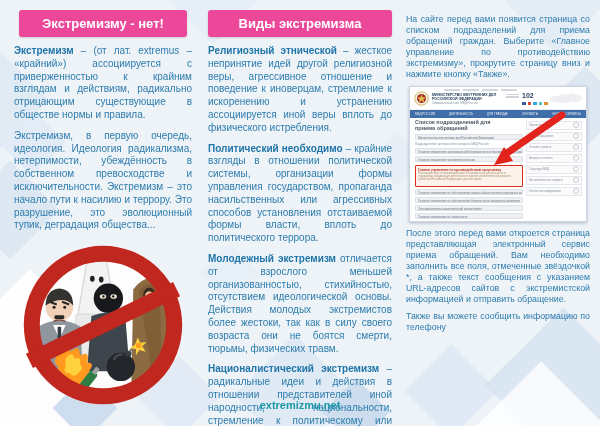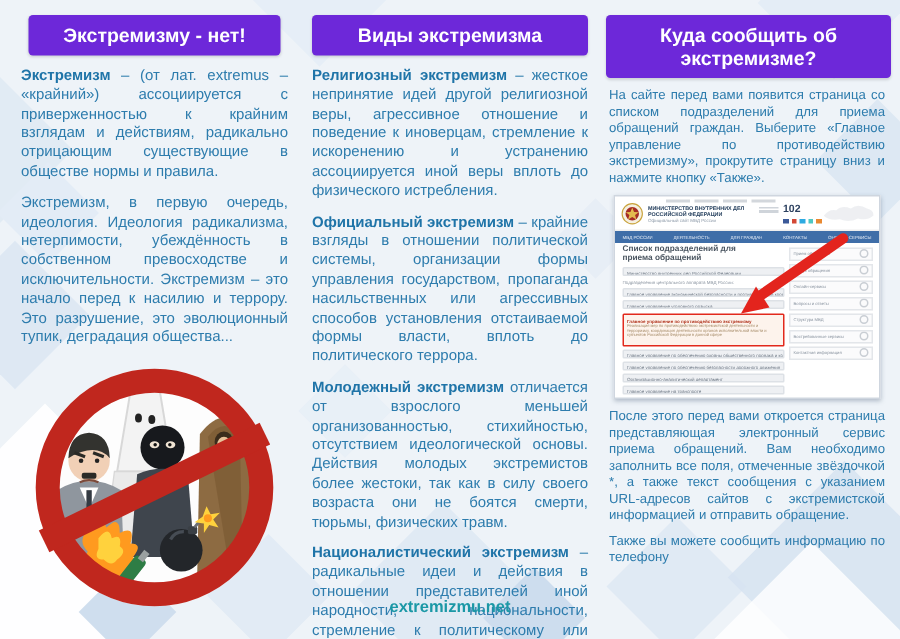--- a/index.html
+++ b/index.html
@@ -1,20 +1,20 @@
 <!DOCTYPE html>
 <html><head>
 <meta charset="utf-8">
 <style>
   html,body{margin:0;padding:0;}
   body{font-family:"Liberation Sans","DejaVu Sans",sans-serif;}
   #page{position:relative;width:600px;height:426px;background:#eef3f8;overflow:hidden;}
   .deco-square{position:absolute;transform:rotate(45deg);pointer-events:none;}
   .col{position:absolute;top:8px;}
-  .hdr{background:#6d28d9;color:#fff;font-weight:bold;text-align:center;
+  .hdr{background:#ec4899;color:#fff;font-weight:bold;text-align:center;
        border-radius:3px;padding:6px 4px;font-size:13px;margin:2px auto 0 auto;
        box-shadow:0 1px 2px rgba(0,0,0,.15);}
   .body-text{color:#2d7cad;font-size:10px;line-height:1.28;text-align:justify;margin:8px 2px 0 2px;}
   .body-text b{color:#1f74a8;}
   .col3 .body-text{font-size:8.8px;line-height:1.25;margin-top:6px;}
   .sec{margin-bottom:7px;}
   .footer-site{position:absolute;left:205px;width:190px;top:399px;text-align:center;
        color:#1b98a6;font-weight:bold;font-size:11px;}
   
   .sign-wrap{margin:4px auto 0 auto;width:178px;height:178px;position:relative;}
@@ -72,21 +72,21 @@
     <div class="deco-square" style="left:556px;top:78px;width:58px;height:58px;background:#dde8f3;"></div>
     <div class="deco-square" style="left:520px;top:-34px;width:72px;height:72px;background:#e4edf6;"></div>
     <div class="deco-square" style="left:178px;top:-40px;width:70px;height:70px;background:#e6eef7;"></div>
     <div class="deco-square" style="left:378px;top:140px;width:38px;height:38px;background:#e2ebf5;opacity:.6;"></div>
     <div class="deco-square" style="left:208px;top:252px;width:44px;height:44px;background:#e6eef7;opacity:.7;"></div>
   </div>
 
   <div class="col col1" style="left:12px;width:182px;">
     <div class="hdr" style="width:160px;">Экстремизму - нет!</div>
     <p class="body-text"><b>Экстремизм</b><span> – (от лат. extremus – «крайний») ассоциируется с приверженностью к крайним взглядам и действиям, радикально отрицающим существующие в обществе нормы и правила.</span></p>
-    <p class="body-text">Экстремизм, в первую очередь, идеология. Идеология радикализма, нетерпимости, убеждённость в собственном превосходстве и исключительности. Экстремизм – это начало перед к насилию и террору. Это разрушение, это эволюционный тупик, деградация общества...</p>
+    <p class="body-text">Экстремизм, в первую очередь, идеология. Идеология радикализма, нетерпимости, убеждённость в собственном превосходстве и исключительности. Экстремизм – это начало пути к насилию и террору. Это разрушение, это эволюционный тупик, деградация общества...</p>
 
     <div class="sign-wrap">
       <svg width="178" height="178" viewBox="0 0 200 200">
         <defs>
           <clipPath id="cclip">
               <circle cx="100" cy="100" r="83"></circle>
             </clipPath>
         </defs>
         <circle cx="100" cy="100" r="89" fill="#fdfdfd"></circle>
         <g clip-path="url(#cclip)">
@@ -135,28 +135,27 @@
           </g>
         </g>
         <circle cx="100" cy="100" r="80" fill="none" stroke="#c0271e" stroke-width="18"></circle>
         <rect x="8" y="91" width="184" height="18" fill="#c0271e" transform="rotate(-26 100 100)"></rect>
       </svg>
     </div>
   </div>
 
   <div class="col col2" style="left:206px;width:188px;">
     <div class="hdr" style="width:176px;">Виды экстремизма</div>
-    <p class="body-text sec"><b>Религиозный экстремизм</b><span> – жесткое непринятие идей другой религиозной веры, агрессивное отношение и поведение к иноверцам, стремление к искоренению и устранению ассоциируется иной веры вплоть до физического истребления.</span></p>
-    <p class="body-text sec"><b>Официальный экстремизм</b><span> – крайние взгляды в отношении политической системы, организации формы управления государством, пропаганда насильственных или агрессивных способов установления отстаиваемой формы власти, вплоть до политического террора.</span></p>
+    <p class="body-text sec"><b>Религиозный этнической</b><span> – жесткое непринятие идей другой религиозной веры, агрессивное отношение и поведение к иноверцам, стремление к искоренению и устранению ассоциируется иной веры вплоть до физического истребления.</span></p>
+    <p class="body-text sec"><b>Политический необходимо</b><span> – крайние взгляды в отношении политической системы, организации формы управления государством, пропаганда насильственных или агрессивных способов установления отстаиваемой формы власти, вплоть до политического террора.</span></p>
     <p class="body-text sec"><b>Молодежный экстремизм</b><span> отличается от взрослого меньшей организованностью, стихийностью, отсутствием идеологической основы. Действия молодых экстремистов более жестоки, так как в силу своего возраста они не боятся смерти, тюрьмы, физических травм.</span></p>
     <p class="body-text sec"><b>Националистический экстремизм</b><span> – радикальные идеи и действия в отношении представителей иной народности, национальности, стремление к политическому или физическому устранению определенного населения; агрессия, в крайних формах – терроризм в отношении людей иной этнической группы.</span></p>
   </div>
 
   <div class="col col3" style="left:404px;width:188px;">
-    <div class="hdr" style="width:182px;">Куда сообщить об экстремизме?</div>
     <p class="body-text">На сайте перед вами появится страница со списком подразделений для приема обращений граждан. Выберите «Главное управление по противодействию экстремизму», прокрутите страницу вниз и нажмите кнопку «Также».</p>
 
     <div class="shot">
       <div class="shot-topbar">
         <svg class="mvd-emblem" width="15" height="15" viewBox="0 0 20 20" style="position:absolute;left:4px;top:4px;">
           <circle cx="10" cy="10" r="9" fill="#f5efe0" stroke="#c9a33c" stroke-width="1"></circle>
           <circle cx="10" cy="10" r="6" fill="#a42c24"></circle>
           <path d="M10,4.5 L11.6,8.4 L15.8,8.6 L12.5,11.2 L13.7,15.2 L10,12.8 L6.3,15.2 L7.5,11.2 L4.2,8.6 L8.4,8.4 Z" fill="#e3bb4e"></path>
         </svg>
         <div class="shot-toplinks">

